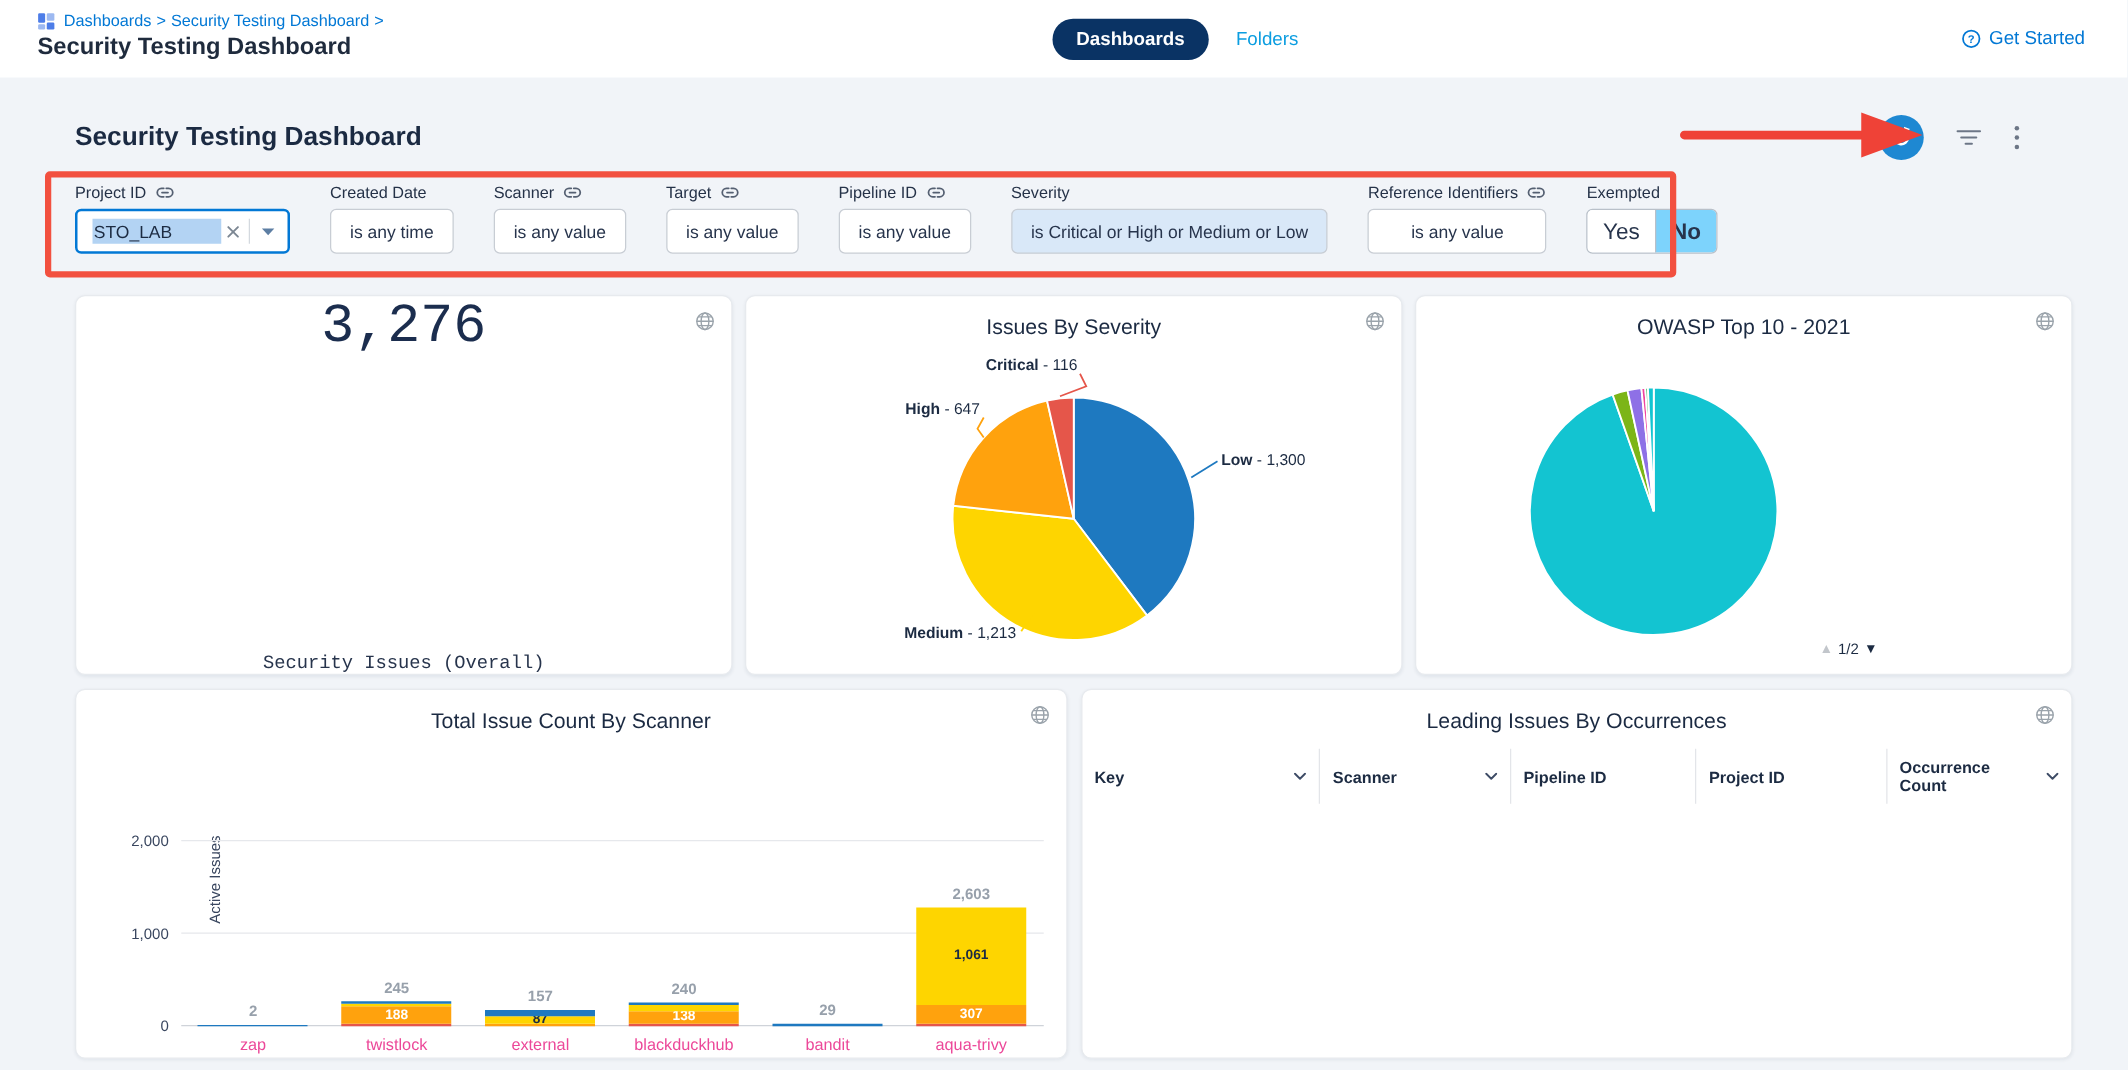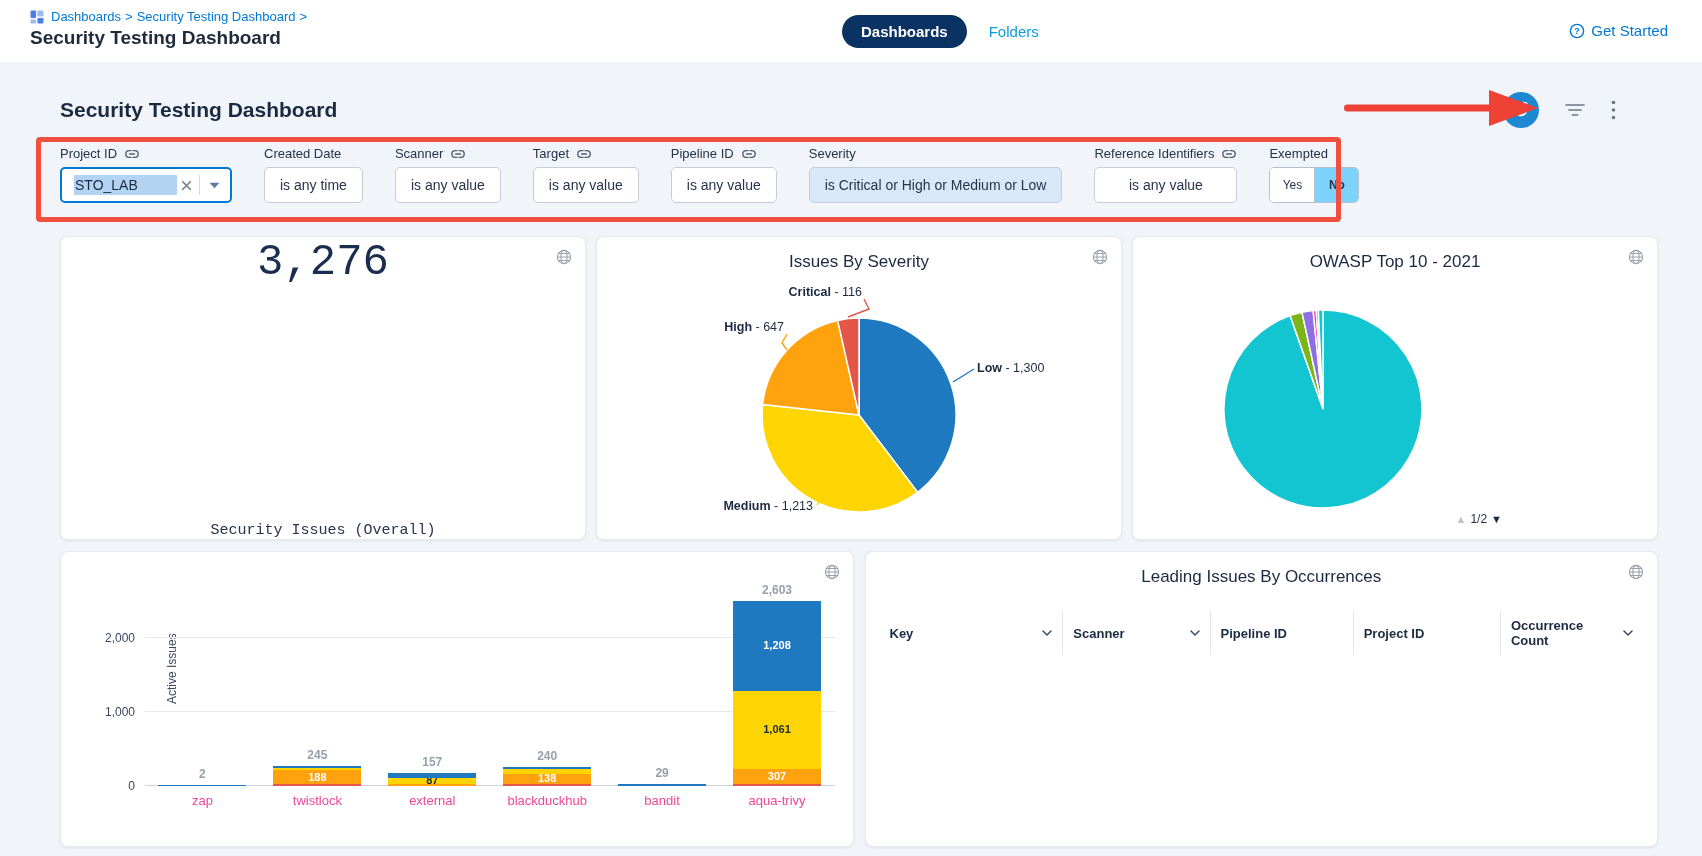--- a/index.html
+++ b/index.html
@@ -41,21 +41,21 @@
   .f-input { display:flex; align-items:center; width:172px; height:36px; background:#fff;
     border:2px solid #0278d5; border-radius:5px; padding:0 8px 0 12px; }
   .f-sel { background:#b3d3f3; font-size:14px; color:#1c2b42; padding:2px 1px; flex:1; }
   .f-clear { background:none; border:none; cursor:pointer; line-height:0; padding:4px; }
   .f-divider { width:1px; height:20px; background:#d4d9df; margin:0 7px 0 3px; }
   .f-caret { background:none; border:none; cursor:pointer; line-height:0; padding:2px; }
   .f-chip { height:36px; background:#fff; border:1px solid #c8cdd4; border-radius:5px;
     font-size:14px; color:#27344c; padding:0 15px; cursor:pointer; font-family:inherit; white-space:nowrap; }
   .f-chip.active { background:#d9e8f8; }
   .f-toggle { display:flex; height:36px; border:1px solid #b9c0c9; border-radius:5px; overflow:hidden; }
-  .f-opt { min-width:44px; background:#fff; border:none; font-size:12px; color:#27344c; cursor:pointer;
+  .f-opt { min-width:44px; background:#fff; border:none; font-size:18px; color:#27344c; cursor:pointer;
     padding:0 12px; font-family:inherit; }
   .f-opt + .f-opt { border-left:1px solid #b9c0c9; }
   .f-opt.sel { background:#7dd3fc; font-weight:bold; }
   
   .arrow-annotation { position:absolute; left:1342px; top:88px; z-index:6; pointer-events:none; }
   
   .grid-row1 { display:grid; grid-template-columns:repeat(3,1fr); gap:10px; margin-top:30px; height:304px; }
   .grid-row2 { display:grid; grid-template-columns:1fr 1fr; gap:11px; margin-top:11px; height:296px; }
   .card { background:#fff; border:1px solid #e7eaee; border-radius:8px; position:relative;
     box-shadow:0 1px 3px rgba(20,40,70,.07); overflow:hidden; display:flex; flex-direction:column; }
@@ -82,21 +82,21 @@
   .bar-col { display:flex; flex-direction:column; align-items:center; justify-content:flex-end; width:110px; }
   .bar-total { font-size:12px; font-weight:bold; color:#97a0ab; margin-bottom:4px; }
   .bar-stack { width:88px; display:flex; flex-direction:column-reverse; }
   .bar-seg { position:relative; width:100%; display:flex; align-items:center; justify-content:center; }
   .seg-label { position:absolute; left:0; right:0; text-align:center; font-size:11px; font-weight:bold; line-height:11px; }
   .seg-label.light { color:#fff; }
   .seg-label.dark { color:#1c2b42; }
   .cats-row { display:flex; justify-content:space-around; margin:7px 18px 0 84px; }
   .cat { width:110px; text-align:center; font-size:13px; color:#ec4899; }
   
-  .thead { display:flex; padding:0 14px; margin-top:24px; }
+  .thead { display:flex; padding:0 0; margin-top:12px; }
   .th { display:flex; align-items:center; font-size:13px; font-weight:bold; color:#1c2b42;
     padding:7px 10px; border-left:1px solid #e3e5e9; cursor:pointer; }
   .th:first-child { border-left:none; }
   .th .sort { margin-left:auto; line-height:0; padding-left:8px; }
   .tbody { flex:1; }
 </style>
 </head>
 <body>
 
 <header class="topbar">
@@ -290,20 +290,21 @@
     </div>
   </section>
 
   <section class="grid-row2">
     <div class="card">
       <span class="globe"><svg width="16" height="16" viewBox="0 0 16 16">
             <circle cx="8" cy="8" r="6.6" fill="none" stroke="#9aa3ab" stroke-width="1.1"></circle>
             <ellipse cx="8" cy="8" rx="3.1" ry="6.6" fill="none" stroke="#9aa3ab" stroke-width="1.1"></ellipse>
             <path d="M1.4 8h13.2M2.3 4.5h11.4M2.3 11.5h11.4" stroke="#9aa3ab" stroke-width="1.1" fill="none"></path>
           </svg></span>
+      <div class="card-title">Total Issue Count By Scanner</div>
       <div class="scanner-plot" id="scanner-plot">
         <span class="ylab" id="scanner-ylab">Active Issues</span>
       <span class="ytick" style="bottom: 0px;">0</span>
           <div class="gridline" style="bottom: 74px;"></div>
           <span class="ytick" style="bottom: 74px; margin-top: 44px;">1,000</span>
           <div class="gridline" style="bottom: 148px;"></div>
           <span class="ytick" style="bottom: 148px;">2,000</span>
           <div class="gridline axis" style="bottom: 0px;"></div>
           <div class="bars-row">
             <div class="bar-col">
@@ -352,23 +353,20 @@
             </div>
             <div class="bar-col">
               <div class="bar-total">2,603</div>
               <div class="bar-stack">
                 <div class="bar-seg" style="height: 2px; background: rgb(229, 86, 74);"></div>
                 <div class="bar-seg" style="height: 15px; background: rgb(255, 162, 13);">
                   <span class="seg-label light">307</span>
                 </div>
                 <div class="bar-seg" style="height: 78.5px; background: rgb(254, 213, 0);">
                   <span class="seg-label dark">1,061</span>
-                </div>
-                <div class="bar-seg" style="height: 89.4px; background: rgb(30, 121, 192);">
-                  <span class="seg-label light">1,208</span>
                 </div>
               </div>
             </div>
           </div>
         </div>
       <div class="cats-row" id="cats-row">
           <div class="cat">zap</div>
           <div class="cat">twistlock</div>
           <div class="cat">external</div>
           <div class="cat">blackduckhub</div>

